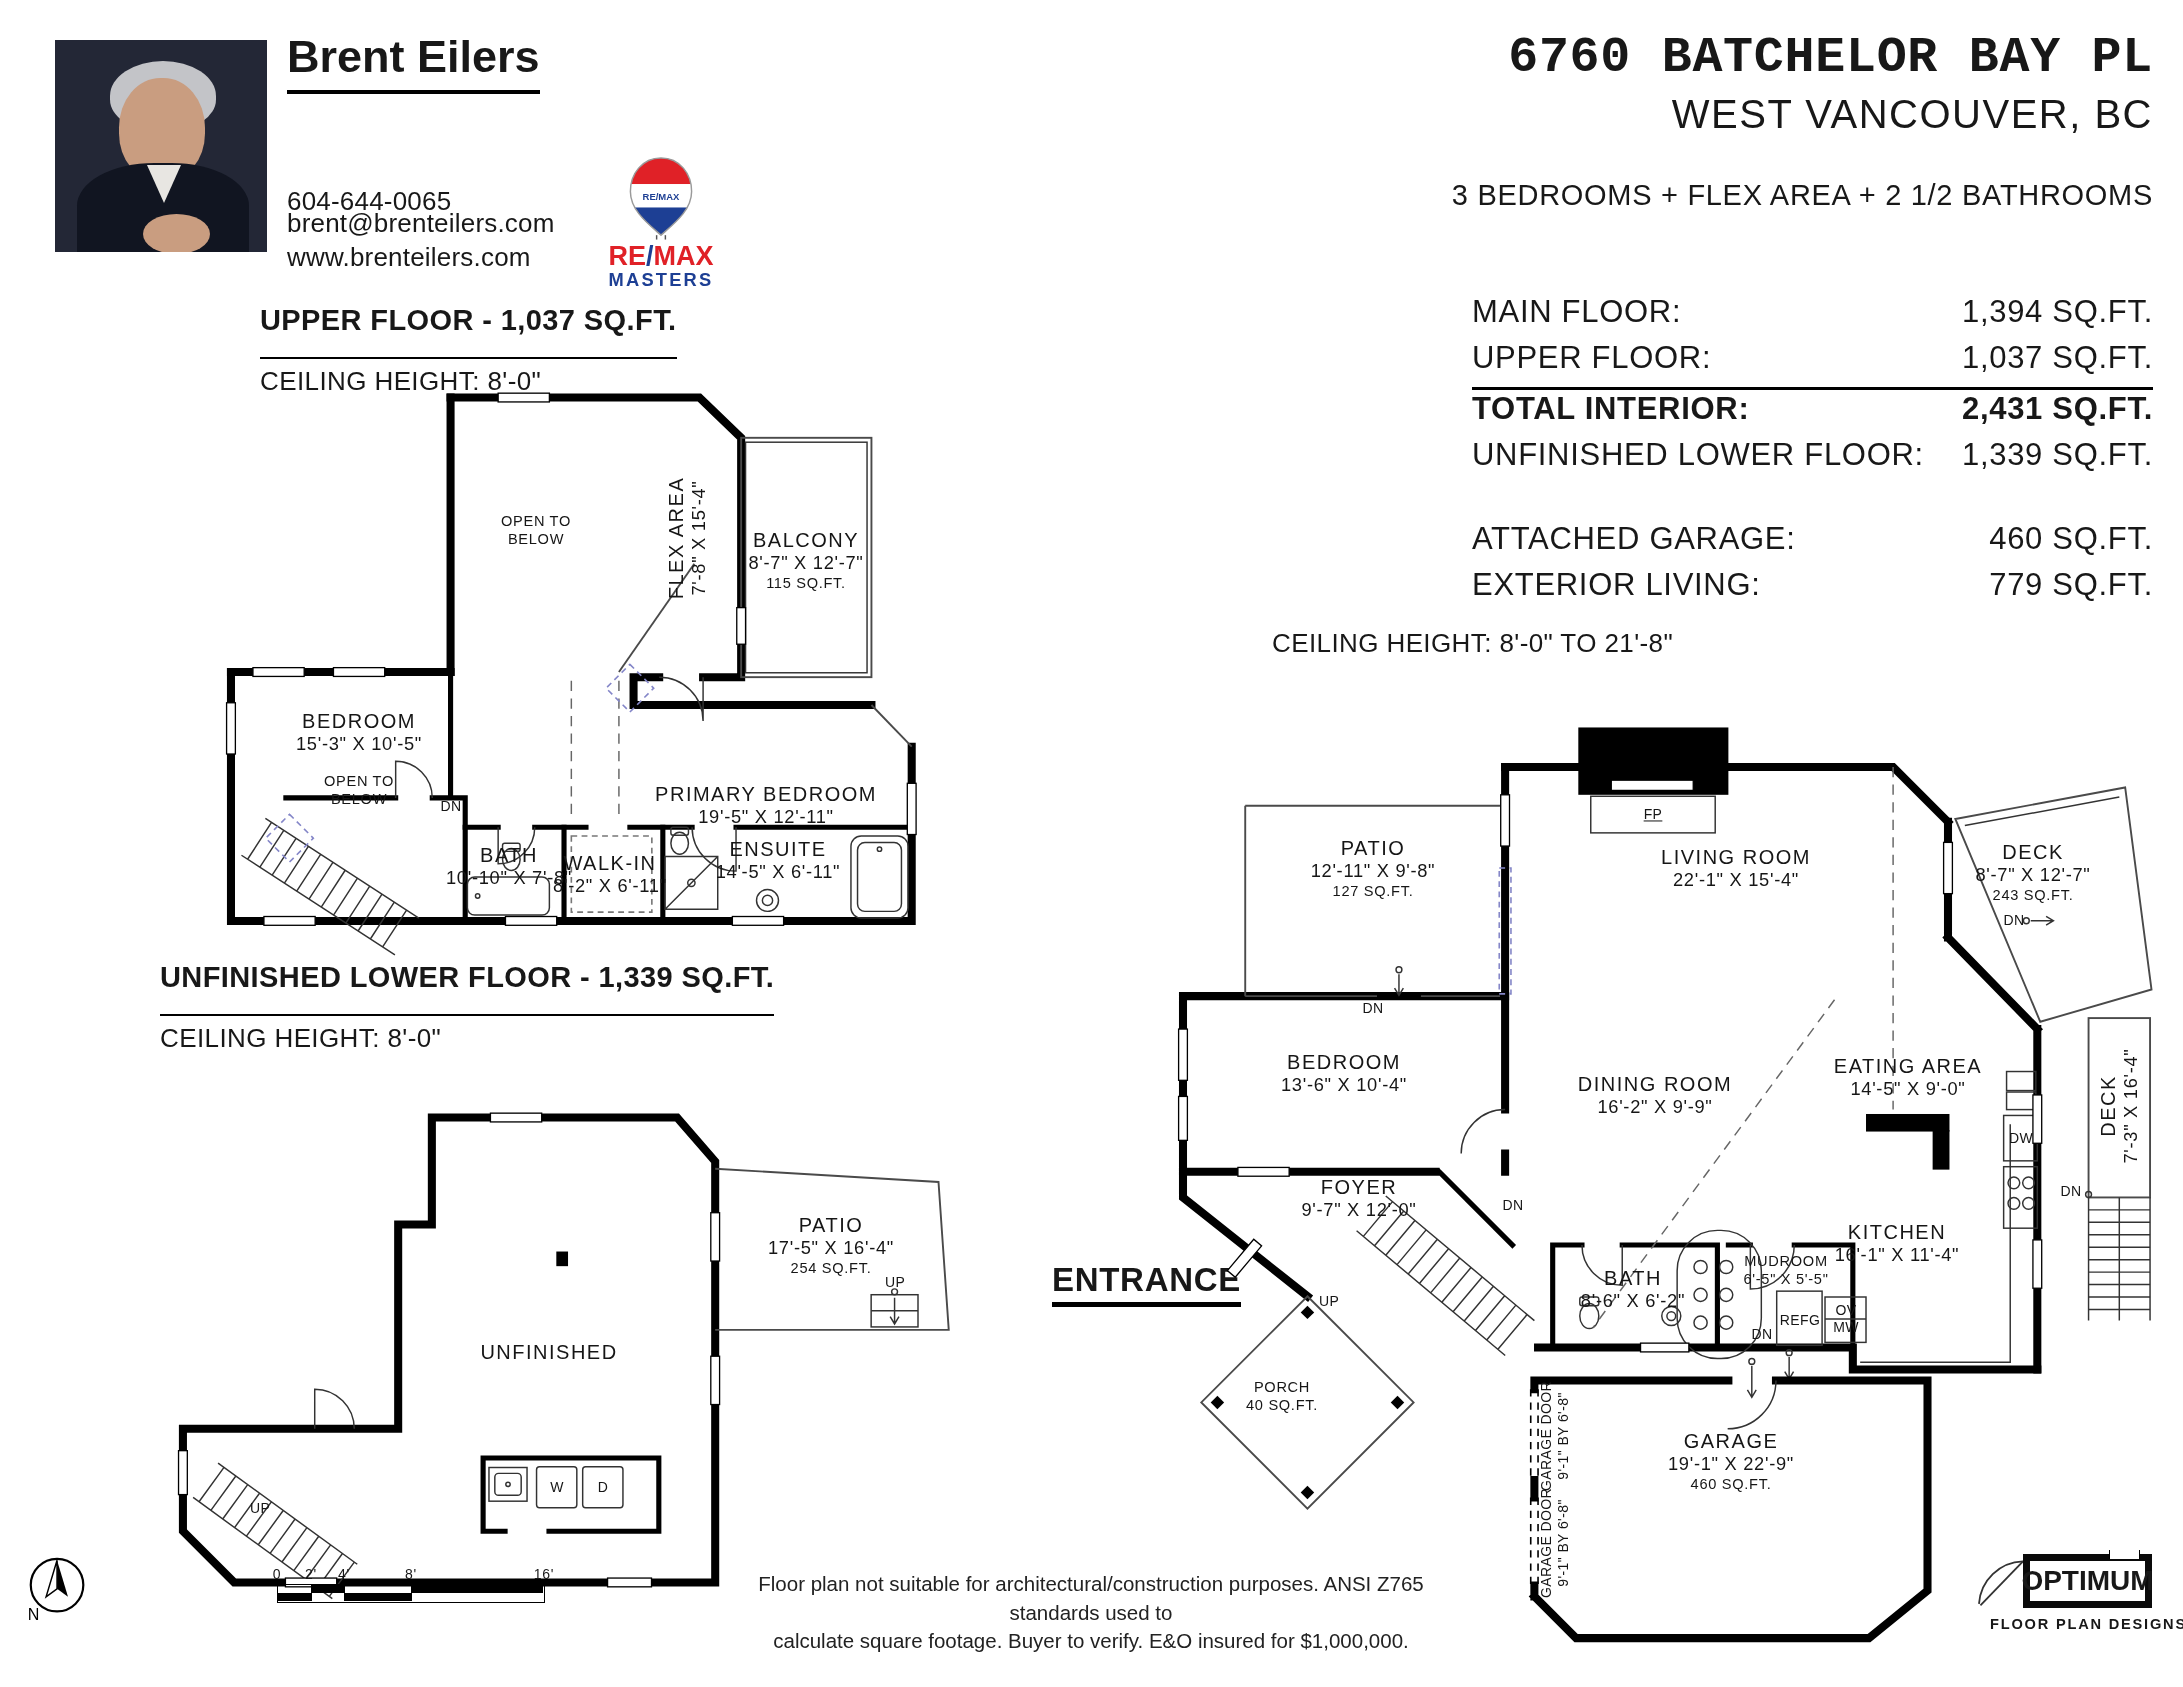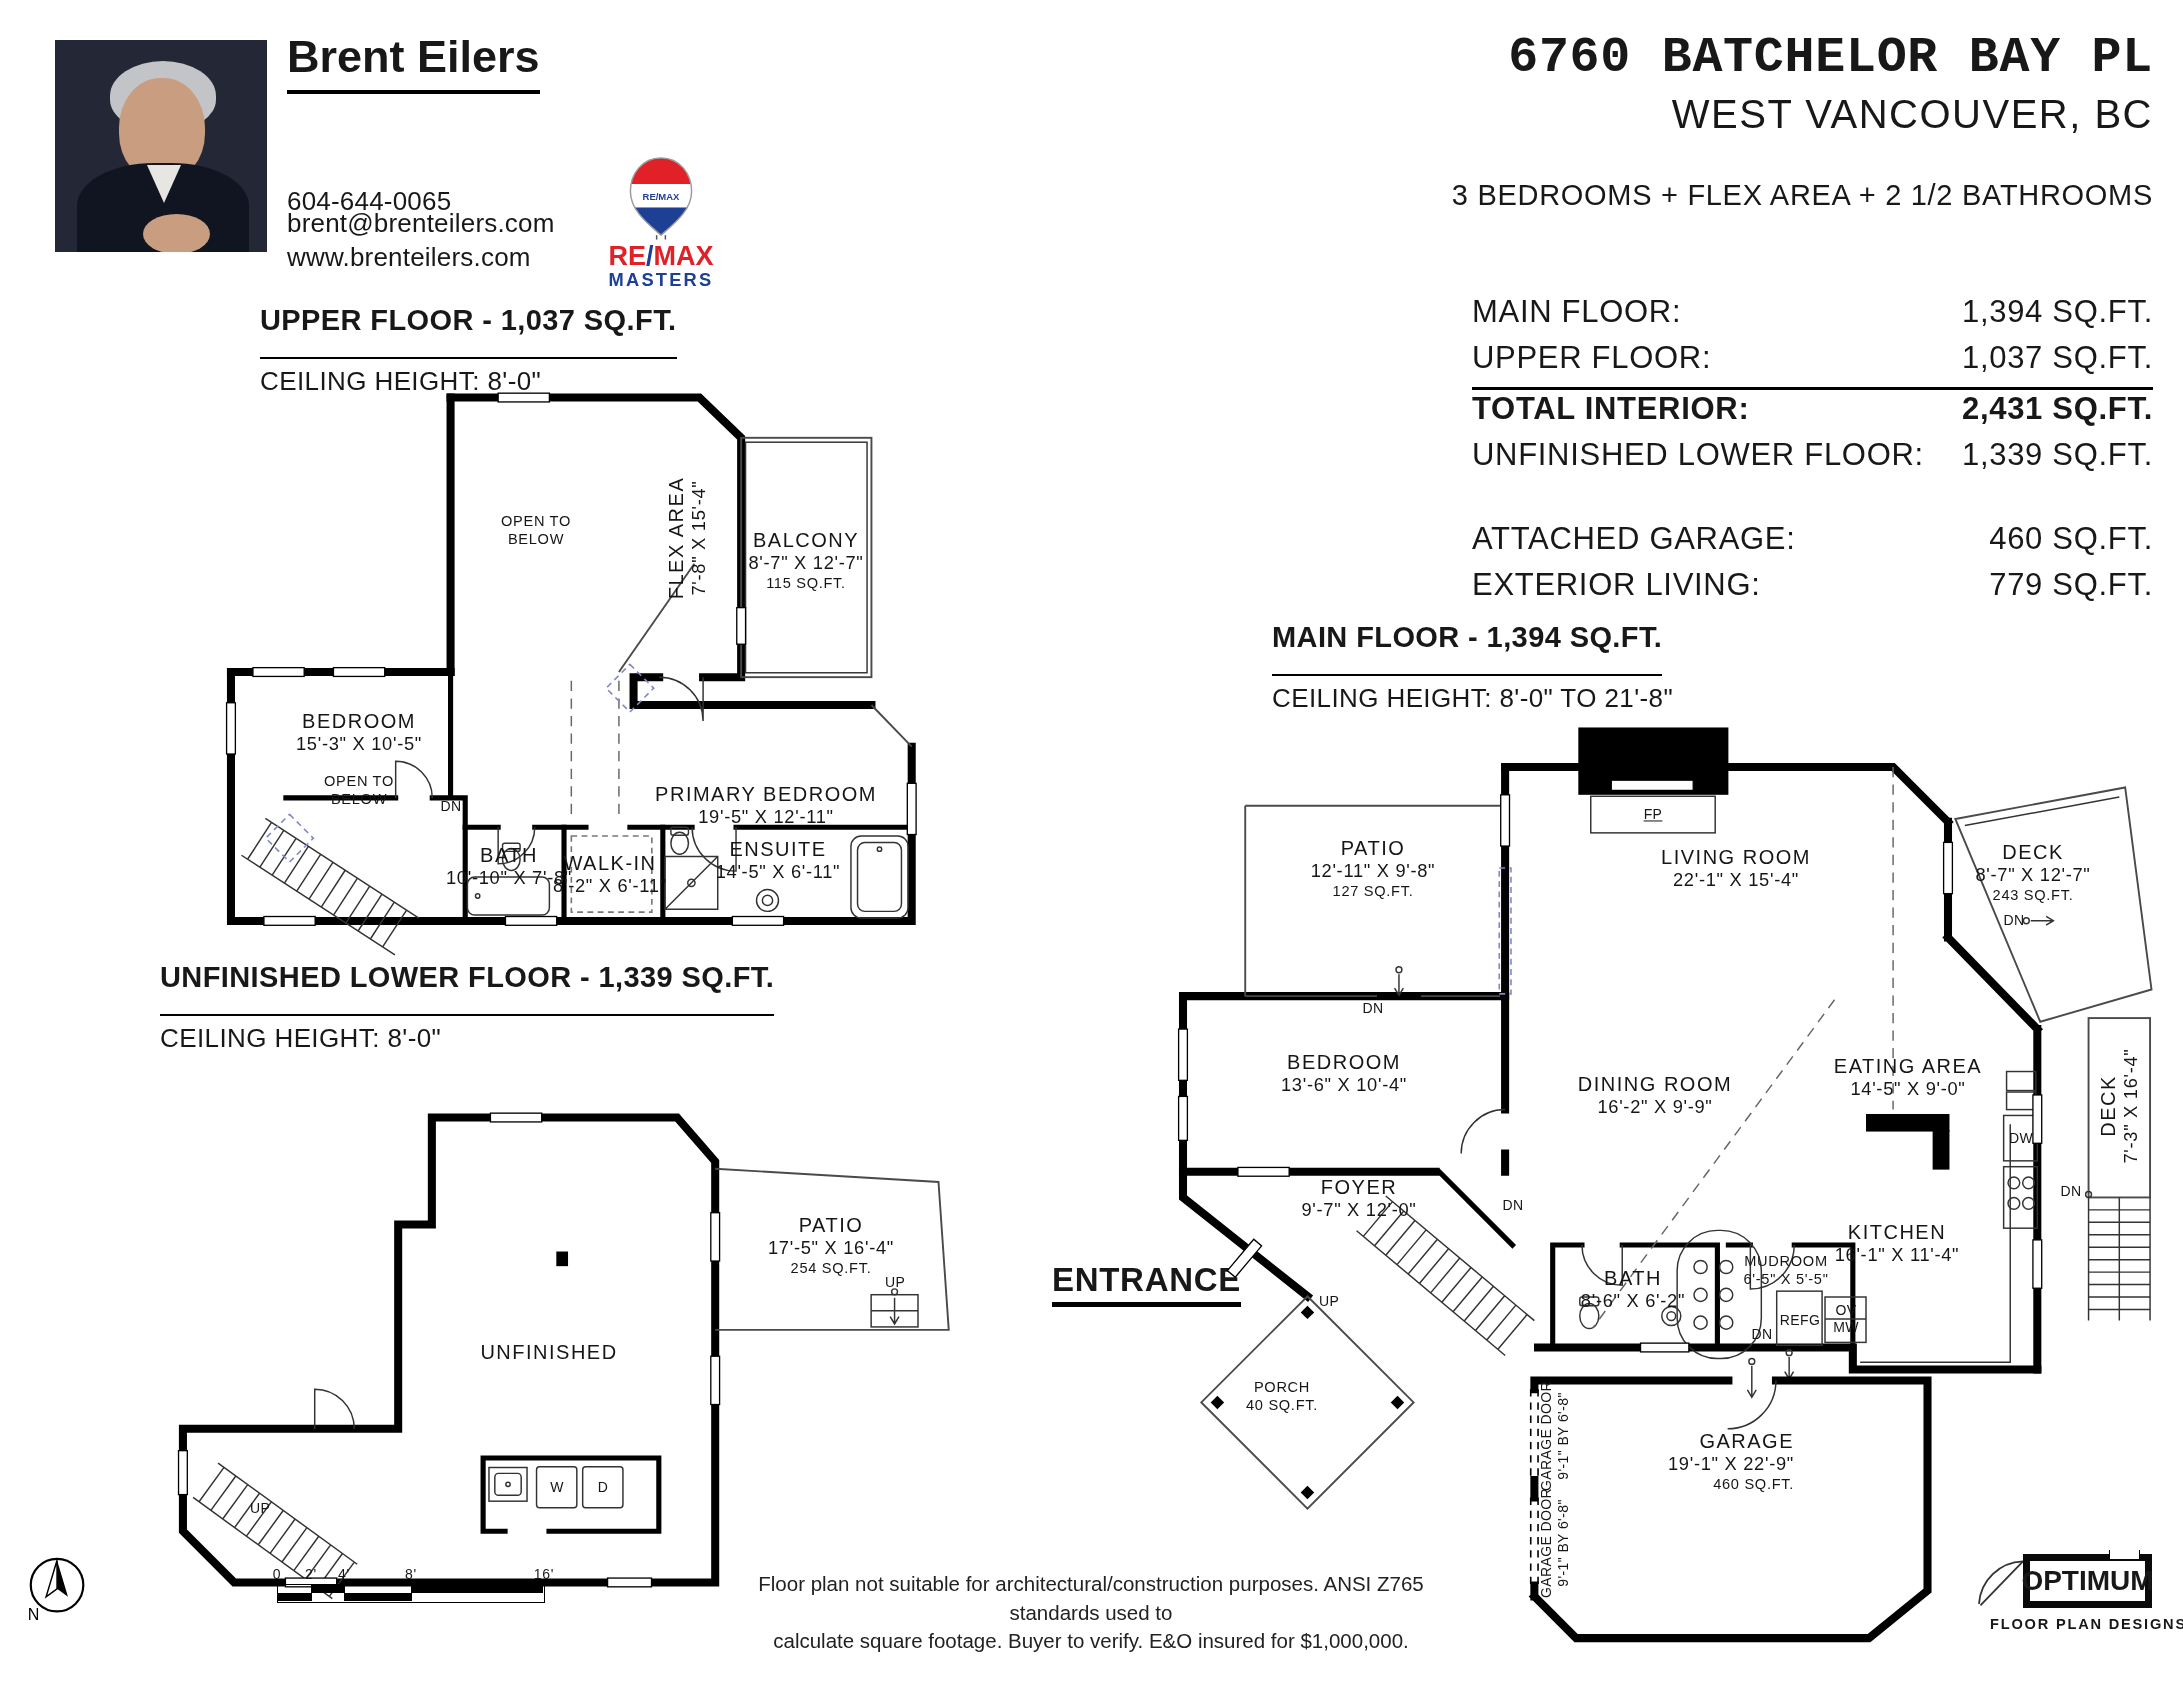--- a/index.html
+++ b/index.html
@@ -322,21 +322,20 @@
         <div class="room-label xs" style="left: 418px; top: 422px;">
           <span class="nm">W</span>
         </div>
         <div class="room-label xs" style="left: 464px; top: 422px;">
           <span class="nm">D</span>
         </div>
       </div>
   </div>
 
   <div class="abs" style="left:1272px;top:621px;">
-    <div class="plan-title">MAIN FLOOR - 1,394 SQ.FT.</div>
     <div class="plan-ceiling">CEILING HEIGHT: 8'-0" TO 21'-8"</div>
   </div>
 
   <div class="abs" id="entrance">ENTRANCE</div>
 
   <div class="abs" id="plan-main" style="left:1172px;top:685px;width:981px;height:959px;">
     <svg width="981" height="959" viewBox="0 0 1340 1310">
       <g>
         <rect class="blk" x="555" y="58" width="205" height="92"></rect>
         <rect class="wht" x="600" y="130" width="112" height="14"></rect>
@@ -525,21 +524,21 @@
           <span class="nm">OV</span>
           <span class="dm">MW</span>
         </div>
         <div class="room-label xs" style="left: 849px; top: 454px;">
           <span class="nm">DW</span>
         </div>
         <div class="room-label sm" style="left: 110px; top: 712px;">
           <span class="nm">PORCH</span>
           <span class="ar">40 SQ.FT.</span>
         </div>
-        <div class="room-label md" style="left: 559px; top: 776px; text-align: right;">
+        <div class="room-label md" style="left: 559px; top: 776px;">
           <span class="nm">GARAGE</span>
           <span class="dm">19'-1" X 22'-9"</span>
           <span class="ar">460 SQ.FT.</span>
         </div>
         <div class="room-label xs rot" style="left: 383px; top: 751px;">
           <span class="nm">GARAGE DOOR</span>
           <span class="dm">9'-1" BY 6'-8"</span>
         </div>
         <div class="room-label xs rot" style="left: 383px; top: 858px;">
           <span class="nm">GARAGE DOOR</span>

